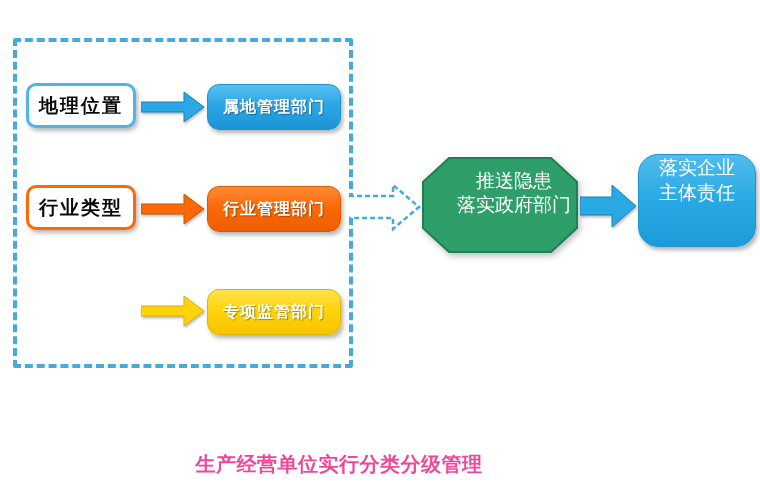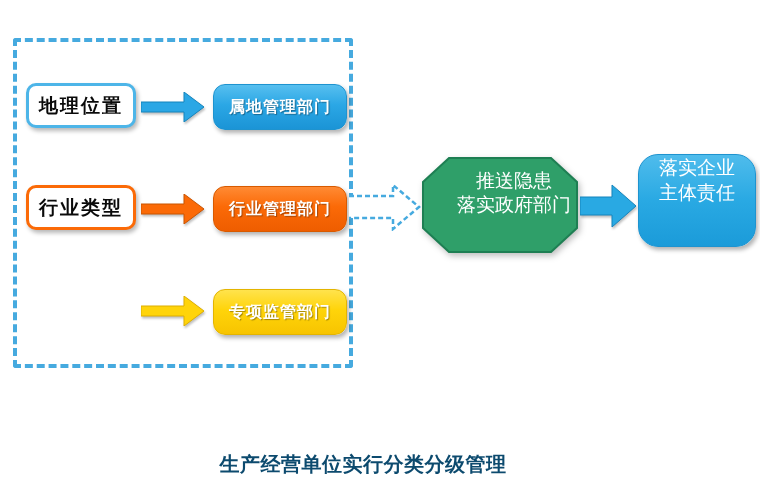--- a/index.html
+++ b/index.html
@@ -14,21 +14,21 @@
   .factor-box{
     position:absolute;left:26px;width:110px;height:45px;box-sizing:border-box;
     background:#ffffff;border-radius:10px;display:flex;align-items:center;justify-content:center;
     box-shadow:2px 3px 4px rgba(0,0,0,0.28);
     font-weight:bold;font-size:19px;letter-spacing:2px;color:#0a0a0a;white-space:nowrap;
   }
   .factor-blue{border:3px solid #4DB5E8;top:83px;font-family:Liberation Mono, monospace;}
   .factor-orange{border:3px solid #FB6A07;top:185px;}
   .factor-yellow{border:3px solid #FFD40A;top:288px;}
   .dept-box{
-    position:absolute;left:213px;width:134px;height:46px;box-sizing:border-box;
+    position:absolute;left:207px;width:134px;height:46px;box-sizing:border-box;
     border-radius:12px;display:flex;align-items:center;justify-content:center;
     box-shadow:2px 3px 4px rgba(0,0,0,0.3);
     font-weight:bold;font-size:16px;letter-spacing:1px;color:#ffffff;white-space:nowrap;
     text-shadow:1px 1px 1px rgba(0,0,0,0.35);
   }
   .dept-blue{background:linear-gradient(180deg,#57BFEF 0%,#2BA7E5 45%,#1B94D6 100%);top:84px;border:1px solid #1E93CF;}
   .dept-orange{background:linear-gradient(180deg,#FF8A33 0%,#FB6A07 45%,#EE5D00 100%);top:186px;border:1px solid #D85A00;}
   .dept-yellow{background:linear-gradient(180deg,#FFE34D 0%,#FFD40A 45%,#F7C400 100%);top:289px;border:1px solid #E3B400;align-items:center;}
   .row-arrow{position:absolute;left:141px;width:64px;height:30px;filter:drop-shadow(1px 2px 1px rgba(0,0,0,0.25));}
   .row-arrow.r1{top:92px;}
@@ -51,21 +51,21 @@
     position:absolute;left:638px;top:154px;width:118px;height:93px;box-sizing:border-box;
     background:linear-gradient(180deg,#4FBCEC 0%,#29A9E3 50%,#1B9BD9 100%);
     border:1px solid #1E93CF;border-radius:20px;
     box-shadow:2px 3px 4px rgba(0,0,0,0.3);
     display:flex;flex-direction:column;align-items:center;justify-content:flex-start;
     font-family:"DejaVu Serif","Liberation Serif",serif;
     font-size:19px;line-height:25px;color:#ffffff;white-space:nowrap;text-align:center;
   }
   .caption{
     position:absolute;left:0;top:451px;width:678px;text-align:center;
-    font-weight:bold;font-size:20px;letter-spacing:0.5px;color:#0c4a6e;white-space:nowrap;padding-left:24px;
+    font-weight:bold;font-size:20px;letter-spacing:0.5px;color:#ec4899;white-space:nowrap;
   }
 </style>
 </head>
 <body>
 
 <div class="stage">
 
   <div class="dashed-box"></div>
 
   <div class="factor-box factor-blue">

